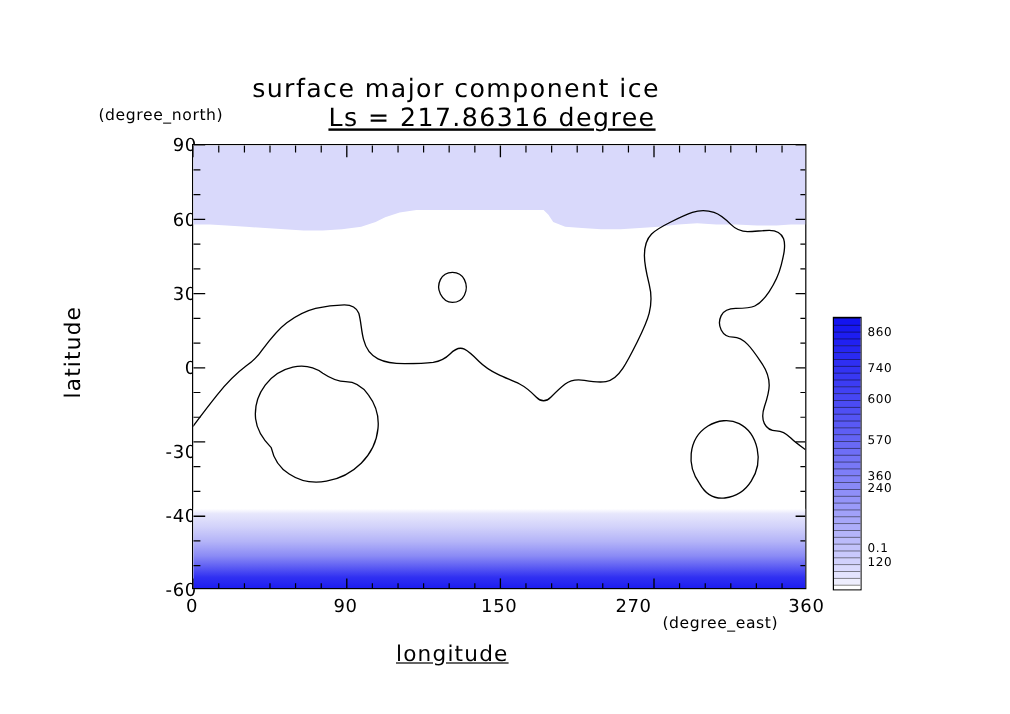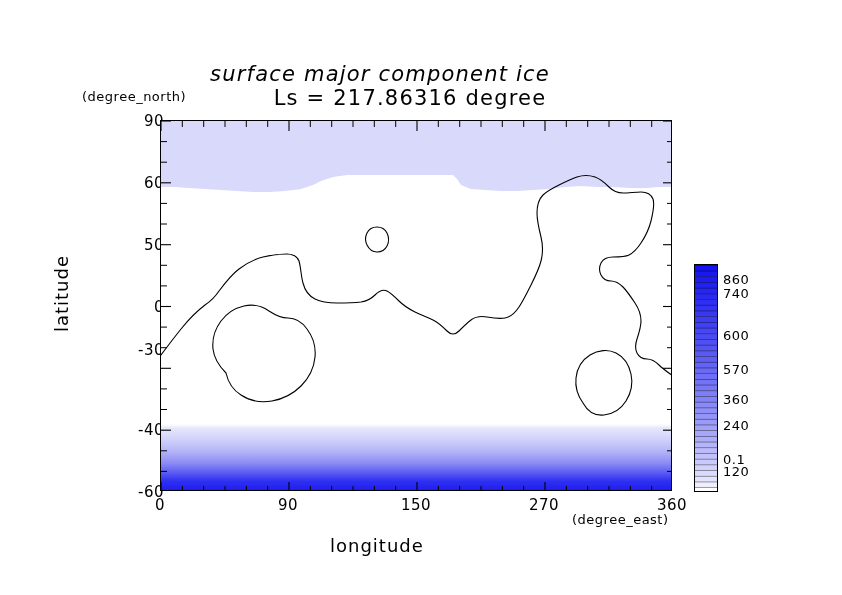--- a/index.html
+++ b/index.html
@@ -25,44 +25,45 @@
     letter-spacing: 0.5px;
   }
 
   
   #title-main {
     left: 0; top: 62px;
     width: 760px;
     text-align: center;
     font-size: 21px;
     letter-spacing: 1.2px;
-    font-style: italic;
   }
   #title-sub {
     left: 0; top: 86px;
     width: 820px;
     text-align: center;
     font-size: 21px;
     letter-spacing: 1.2px;
+    text-decoration: underline;
   }
 
   #unit-north {
     left: 82px; top: 89px;
     font-size: 13px;
     text-align: center;
   }
   #unit-east {
-    left: 572px; top: 512px;
+    left: 552px; top: 512px;
     font-size: 13px;
   }
 
   #xlabel {
     left: 330px; top: 535px;
     font-size: 18px;
     letter-spacing: 1px;
+    text-decoration: underline;
   }
   #ylabel {
     left: -9px; top: 283px;
     width: 140px;
     text-align: center;
     font-size: 18px;
     letter-spacing: 1px;
     transform: rotate(-90deg);
     transform-origin: 50% 50%;
   }
@@ -105,49 +106,49 @@
     width: 24px;
     height: 228px;
     border: 1.2px solid #000000;
     box-sizing: border-box;
     overflow: hidden;
   }
   #colorbar-svg { position: absolute; left: 0; top: 0; }
   .cbtick {
     position: absolute;
     left: 723px;
-    font-size: 13px;
+    font-size: 10px;
   }
 </style>
 </head>
 <body>
 
 <div id="root">
 
   <div class="txt" id="title-main">surface major component ice</div>
   <div class="txt" id="title-sub">Ls = 217.86316 degree</div>
 
   <div class="txt" id="unit-north">(degree_north)</div>
   <div class="txt" id="unit-east">(degree_east)</div>
 
   <div class="txt" id="xlabel">longitude</div>
   <div class="txt" id="ylabel">latitude</div>
 
   <div class="txt ytick" style="top:112px">90</div>
   <div class="txt ytick" style="top:174px">60</div>
-  <div class="txt ytick" style="top:236px">50</div>
+  <div class="txt ytick" style="top:236px">30</div>
   <div class="txt ytick" style="top:298px">0</div>
-  <div class="txt ytick" style="top:341px">-30</div>
+  <div class="txt ytick" style="top:368px">-30</div>
   <div class="txt ytick" style="top:421px">-40</div>
   <div class="txt ytick" style="top:483px">-60</div>
 
   <div class="txt xtick" style="left:130px">0</div>
   <div class="txt xtick" style="left:258px">90</div>
   <div class="txt xtick" style="left:386px">150</div>
-  <div class="txt xtick" style="left:514px">270</div>
+  <div class="txt xtick" style="left:498px">270</div>
   <div class="txt xtick" style="left:642px">360</div>
 
   <div id="plot-frame">
     <svg id="plot-svg" width="512" height="371" viewBox="0 0 512 371" xmlns="http://www.w3.org/2000/svg">
 
       <defs>
         <linearGradient id="southcap" x1="0" y1="0" x2="0" y2="1">
           <stop offset="0.00" stop-color="#ffffff"></stop>
           <stop offset="0.06" stop-color="#e7e7fc"></stop>
           <stop offset="0.22" stop-color="#d2d2fa"></stop>
@@ -446,21 +447,21 @@
         <rect x="0" y="210.90" width="24" height="6.10" fill="rgb(227,227,253)"></rect>
         <rect x="0" y="210.90" width="24" height="0.7" fill="#000000" opacity="0.55"></rect>
         <rect x="0" y="216.60" width="24" height="6.10" fill="rgb(238,238,254)"></rect>
         <rect x="0" y="216.60" width="24" height="0.7" fill="#000000" opacity="0.55"></rect>
         <rect x="0" y="222.30" width="24" height="6.10" fill="rgb(255,255,255)"></rect>
         <rect x="0" y="222.30" width="24" height="0.7" fill="#000000" opacity="0.55"></rect>
       </svg>
   </div>
 
   <div class="txt cbtick" style="top:272px">860</div>
-  <div class="txt cbtick" style="top:286px">740</div>
+  <div class="txt cbtick" style="top:302px">740</div>
   <div class="txt cbtick" style="top:328px">600</div>
   <div class="txt cbtick" style="top:362px">570</div>
   <div class="txt cbtick" style="top:392px">360</div>
-  <div class="txt cbtick" style="top:418px">240</div>
+  <div class="txt cbtick" style="top:402px">240</div>
   <div class="txt cbtick" style="top:464px">120</div>
   <div class="txt cbtick" style="top:452px">0.1</div>
 
 </div>
 
 </body></html>

